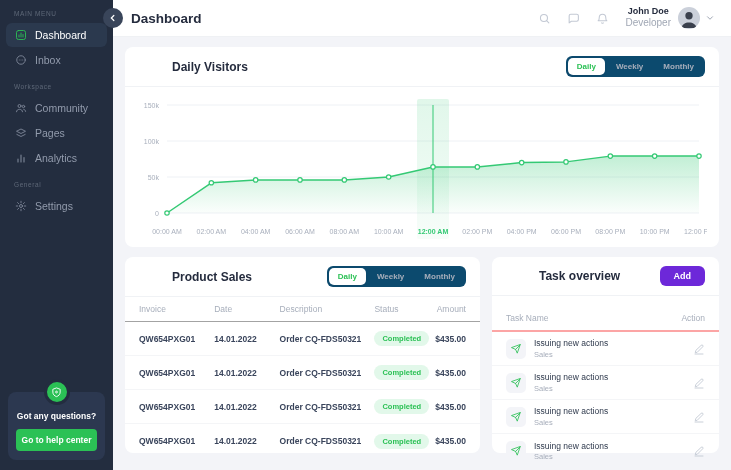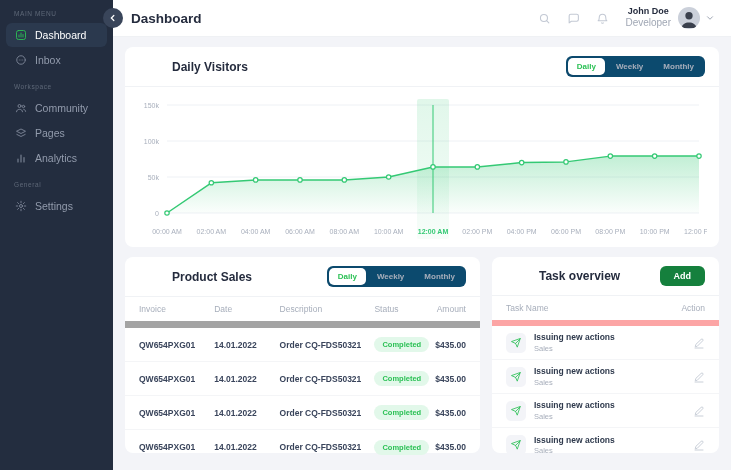--- a/index.html
+++ b/index.html
@@ -58,40 +58,40 @@
   .tabs { display:flex; gap:2px; background:#0c4a6e; border-radius:6px; padding:2px; }
   .tab { font-size:8px; font-weight:700; color:#A7AEBB; padding:4px 9px; border-radius:5px; cursor:pointer; }
   .tab.active { background:#fff; color:#2BC155; box-shadow:0 1px 2px rgba(40,50,70,.10); }
 
   .visitors { height:200px; margin-bottom:10px; }
   .chart-wrap { padding:6px 12px 0; }
 
   .row2 { display:flex; gap:12px; height:196px; }
   .sales { width:355px; flex:none; display:flex; flex-direction:column; }
   .sales-cols, .sales-row { display:grid; grid-template-columns:23% 20% 29% 16% 12%; align-items:center; }
-  .sales-cols { padding:7px 14px; font-size:8.5px; color:#A7AEBB; border-bottom:7px solid #a3a3a3; }
+  .sales-cols { padding:7px 14px; font-size:8.5px; color:#A7AEBB; border-bottom:1px solid #a3a3a3; }
   .sales-cols .c-amount, .sales-row .c-amount { text-align:right; }
   .sales-row { padding:0 14px; height:34px; font-size:8.5px; color:#39445B; font-weight:600;
     border-bottom:1px solid #F4F5F7; }
   .sales-row:last-child { border-bottom:none; }
   .pill { display:inline-block; font-size:7.5px; font-weight:700; color:#2BC155; background:#E2F8EA;
     padding:3px 8px; border-radius:9px; }
 
   .tasks { flex:1; display:flex; flex-direction:column; }
-  .add-btn { background:#15803d; border:none; border-radius:6px; color:#fff; font-size:9px;
+  .add-btn { background:#6d28d9; border:none; border-radius:6px; color:#fff; font-size:9px;
     font-weight:700; padding:5px 14px; cursor:pointer; font-family:inherit; }
   .task-cols { display:flex; justify-content:space-between; padding:7px 14px; font-size:8.5px;
-    color:#A7AEBB; border-bottom:6px solid #fca5a5; }
+    color:#A7AEBB; border-bottom:2px solid #fca5a5;margin-top:10px; }
   .task-row { display:flex; align-items:center; gap:8px; padding:0 14px; height:34px;
     border-bottom:1px solid #F4F5F7; }
   .task-row:last-child { border-bottom:none; }
   .task-icon { width:20px; height:20px; border-radius:5px; background:#F3F4F8; color:#2BC155;
     display:flex; align-items:center; justify-content:center; flex:none; }
   .task-icon svg { width:10px; height:10px; }
-  .task-title { font-size:8.5px; font-weight:700; color:#2F3A4D; line-height:1.3; }
+  .task-title { font-size:8.5px; font-weight:400; color:#2F3A4D; line-height:1.3; }
   .task-sub { font-size:7.5px; color:#A7AEBB; }
   .edit-btn { margin-left:auto; width:12px; height:12px; color:#C3C9D4; cursor:pointer; background:none; border:none; padding:0; }
   .edit-btn svg { width:12px; height:12px; }
 </style>
 </head>
 <body>
 
 <aside class="sidebar">
   <nav id="menu">
       <div class="side-label">MAIN MENU</div>
@@ -147,20 +147,30 @@
         <span class="si">
           <svg viewBox="0 0 24 24" fill="none" stroke="currentColor" stroke-width="1.8" stroke-linecap="round">
             <circle cx="12" cy="12" r="3"></circle>
             <path d="M12 2.5v3M12 18.5v3M2.5 12h3M18.5 12h3M5.2 5.2l2.1 2.1M16.7 16.7l2.1 2.1M18.8 5.2l-2.1 2.1M7.3 16.7l-2.1 2.1"></path>
           </svg>
         </span>
         <span>Settings</span>
       </div>
     </nav>
 
+  <div class="help-card">
+    <div class="help-badge">
+      <svg viewBox="0 0 24 24" fill="none" stroke="currentColor" stroke-width="2" stroke-linejoin="round">
+        <path d="M12 2l8 3v6c0 5-3.4 8.6-8 10-4.6-1.4-8-5-8-10V5z"></path>
+          <circle cx="12" cy="11" r="2"></circle>
+      </svg>
+    </div>
+    <div class="help-q">Got any questions?</div>
+    <button class="help-btn">Go to help center</button>
+  </div>
 </aside>
 
 <button class="collapse-btn">
   <span>
     <svg viewBox="0 0 24 24" fill="none" stroke="#fff" stroke-width="3" stroke-linecap="round">
         <path d="M14 6l-6 6 6 6"></path>
       </svg>
   </span>
 </button>
 

